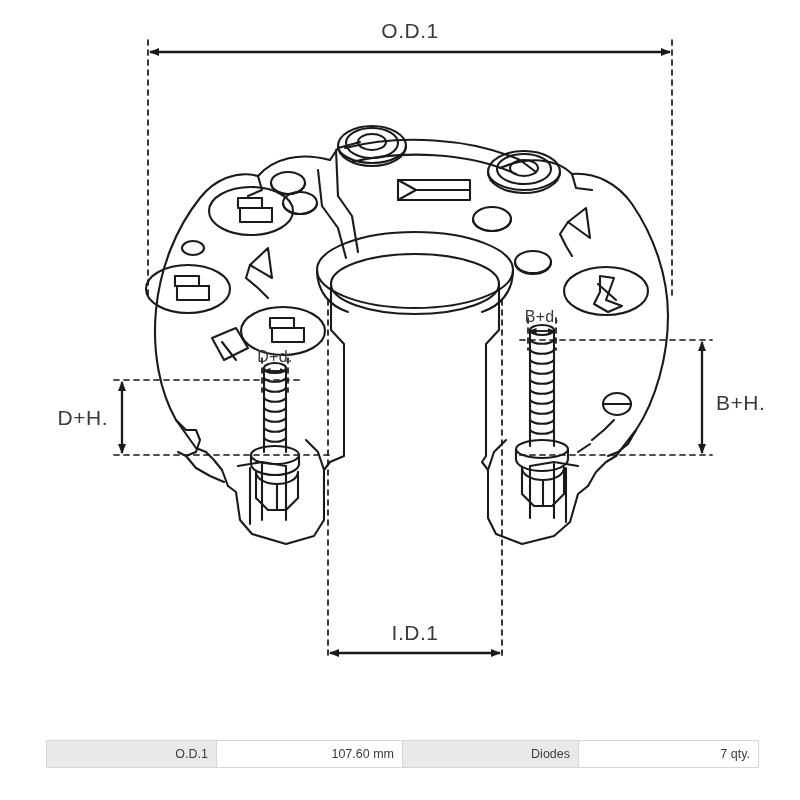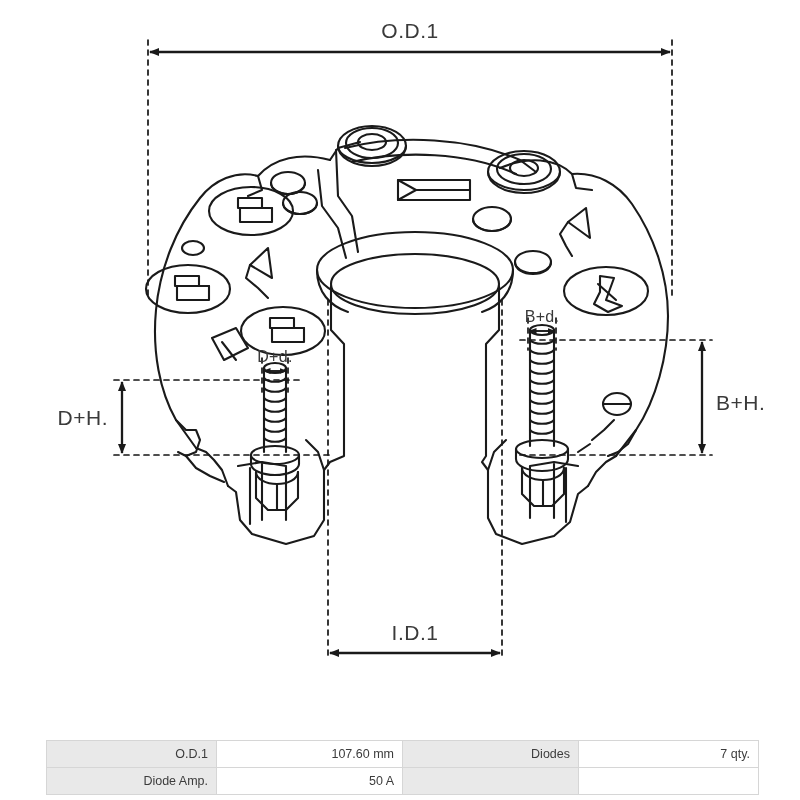--- a/index.html
+++ b/index.html
@@ -340,21 +340,15 @@
         <col class="col-c">
         <col class="col-d">
     </colgroup>
     <tbody>
       <tr>
         <td class="lbl">O.D.1</td>
         <td class="val">107.60 mm</td>
         <td class="lbl">Diodes</td>
         <td class="val">7 qty.</td>
       </tr>
-      <tr>
-        <td class="lbl">Diode Amp.</td>
-        <td class="val">50 A</td>
-        <td class="lbl"></td>
-        <td class="val"></td>
-      </tr>
     </tbody>
   </table>
 </div>
 
 </body></html>

